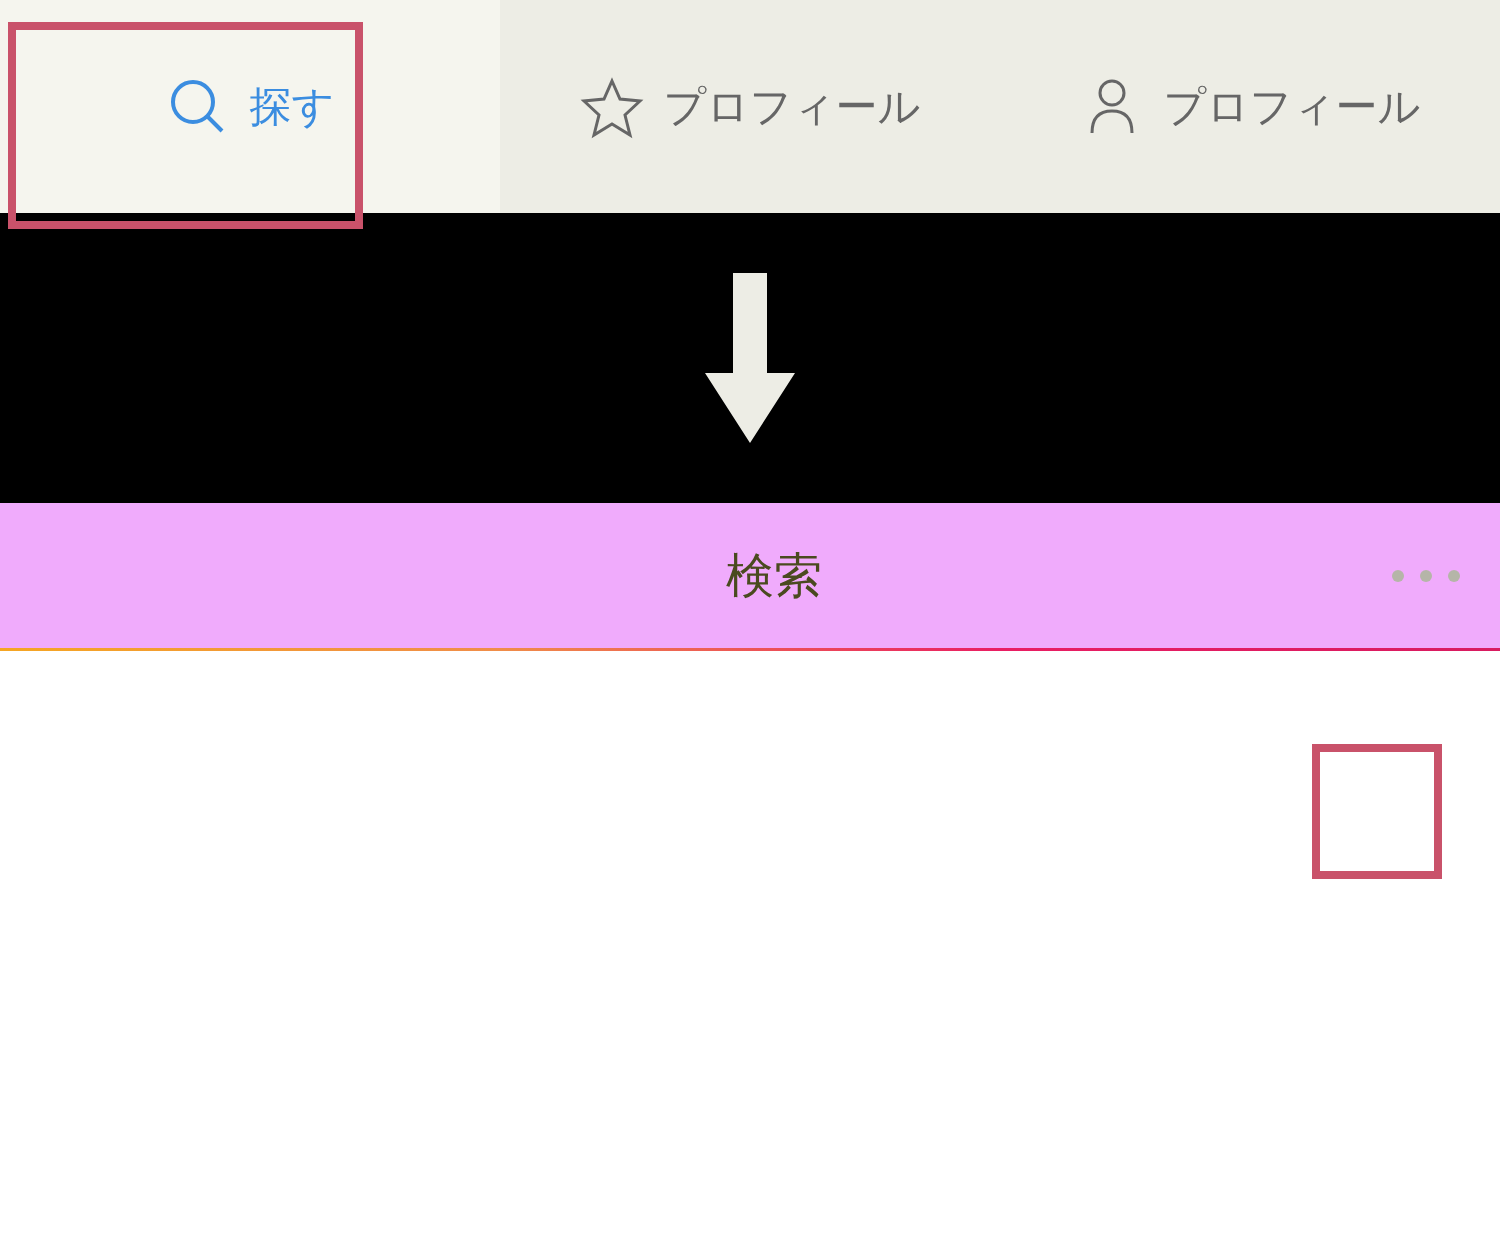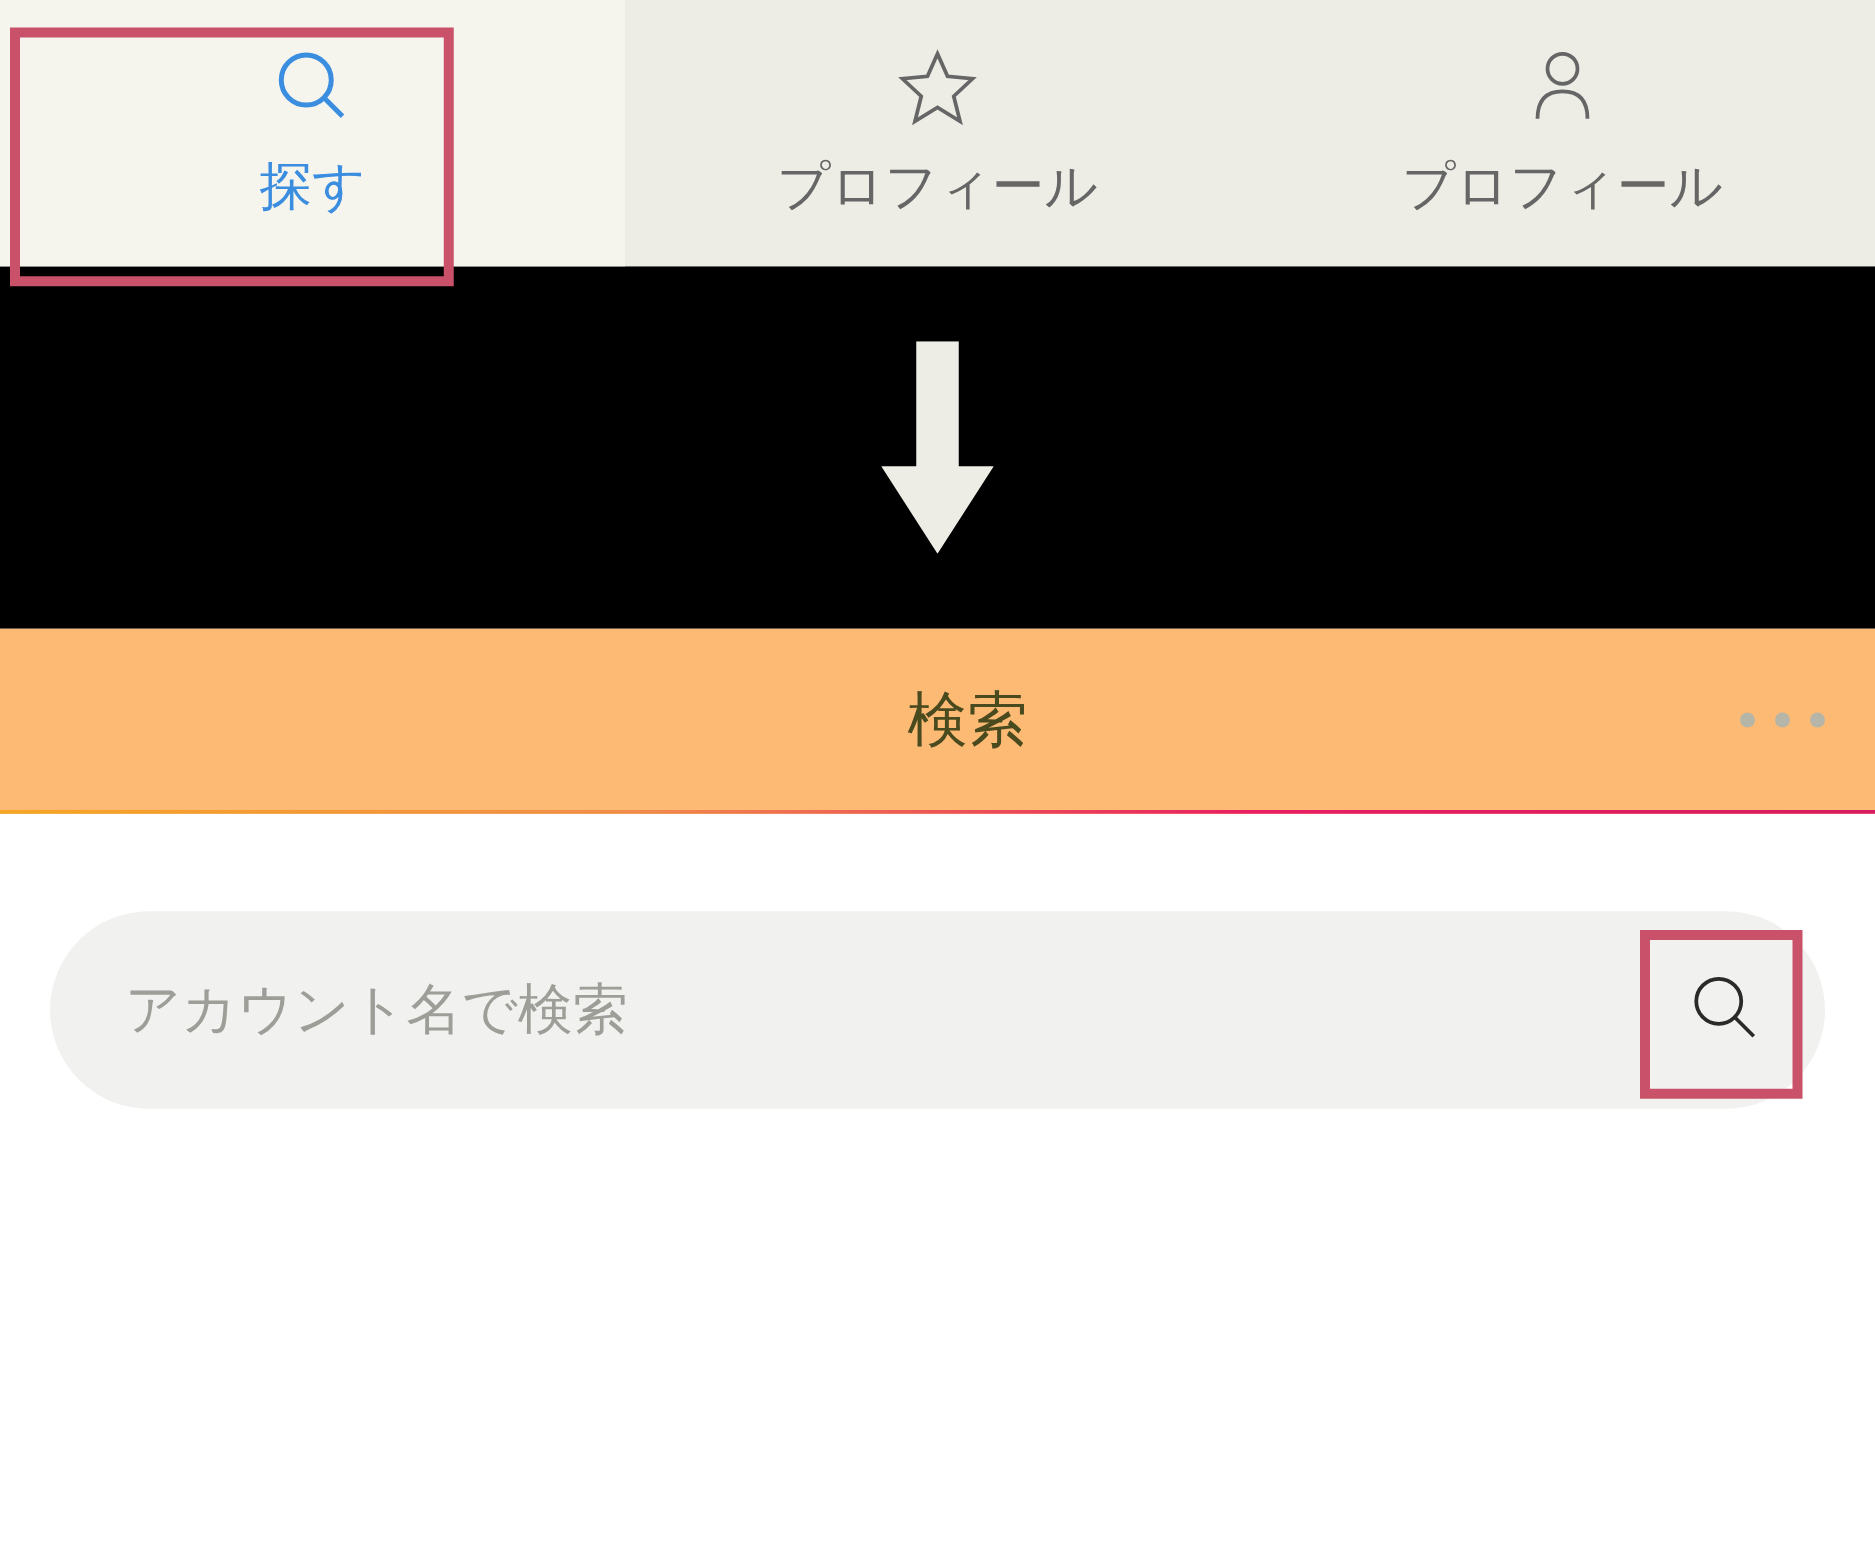--- a/index.html
+++ b/index.html
@@ -21,21 +21,21 @@
       display: flex;
       width: 100%;
       height: 213px;
       background: #edede5;
       position: relative;
     }
     
     .tab {
       flex: 1;
       display: flex;
-      flex-direction: column;
+      flex-direction: row;
       align-items: center;
       justify-content: center;
       gap: 20px;
       cursor: pointer;
       color: #666666;
     }
     
     .tab.active {
       color: #3b8de0;
       background: #f5f5ee;
@@ -88,21 +88,21 @@
     
     .down-arrow svg {
       width: 100%;
       height: 100%;
     }
     
     
     .header-bar {
       width: 100%;
       height: 148px;
-      background: #fdba74;
+      background: #f0abfc;
       display: flex;
       align-items: center;
       justify-content: center;
       position: relative;
       border-bottom: 3px solid;
       border-image: linear-gradient(to right, #f5a623, #f08d49, #e91e63, #d81b60) 1;
       padding-left: 48px;
     }
     
     .header-title {
@@ -234,25 +234,14 @@
 <div class="header-bar">
   <span class="header-title">検索</span>
   <div class="more-button">
     <span class="more-dot"></span>
     <span class="more-dot"></span>
     <span class="more-dot"></span>
   </div>
 </div>
 
 <div class="search-area">
-  <div class="search-box">
-    <input type="text" class="search-input" placeholder="アカウント名で検索" style="">
-    <div class="search-submit">
-      <span>
-        <svg viewBox="0 0 58 58" fill="none" stroke="#2a2a2a" stroke-width="3">
-          <circle cx="24" cy="24" r="18"></circle>
-          <line x1="37" y1="37" x2="52" y2="52"></line>
-        </svg>
-      </span>
-    </div>
-  </div>
   <div class="highlight-box-2"></div>
 </div>
 
 </body></html>

